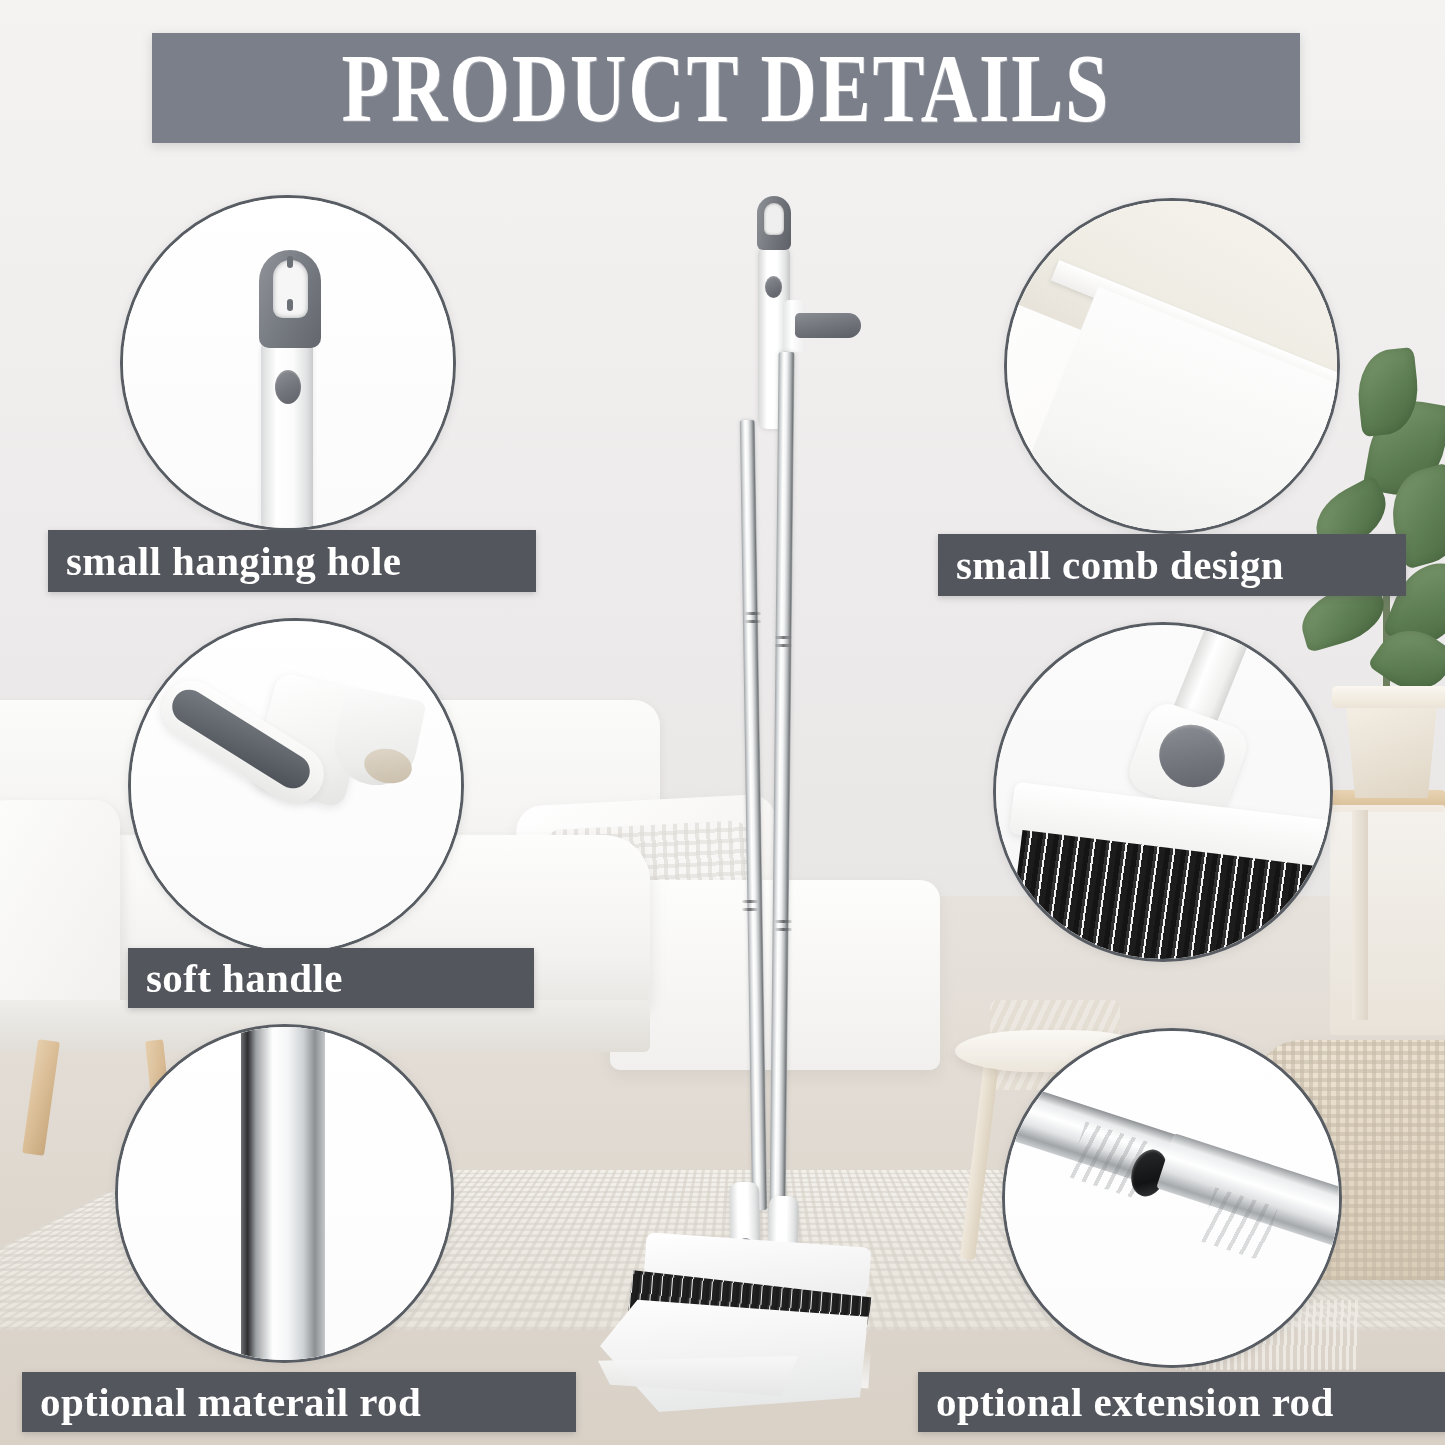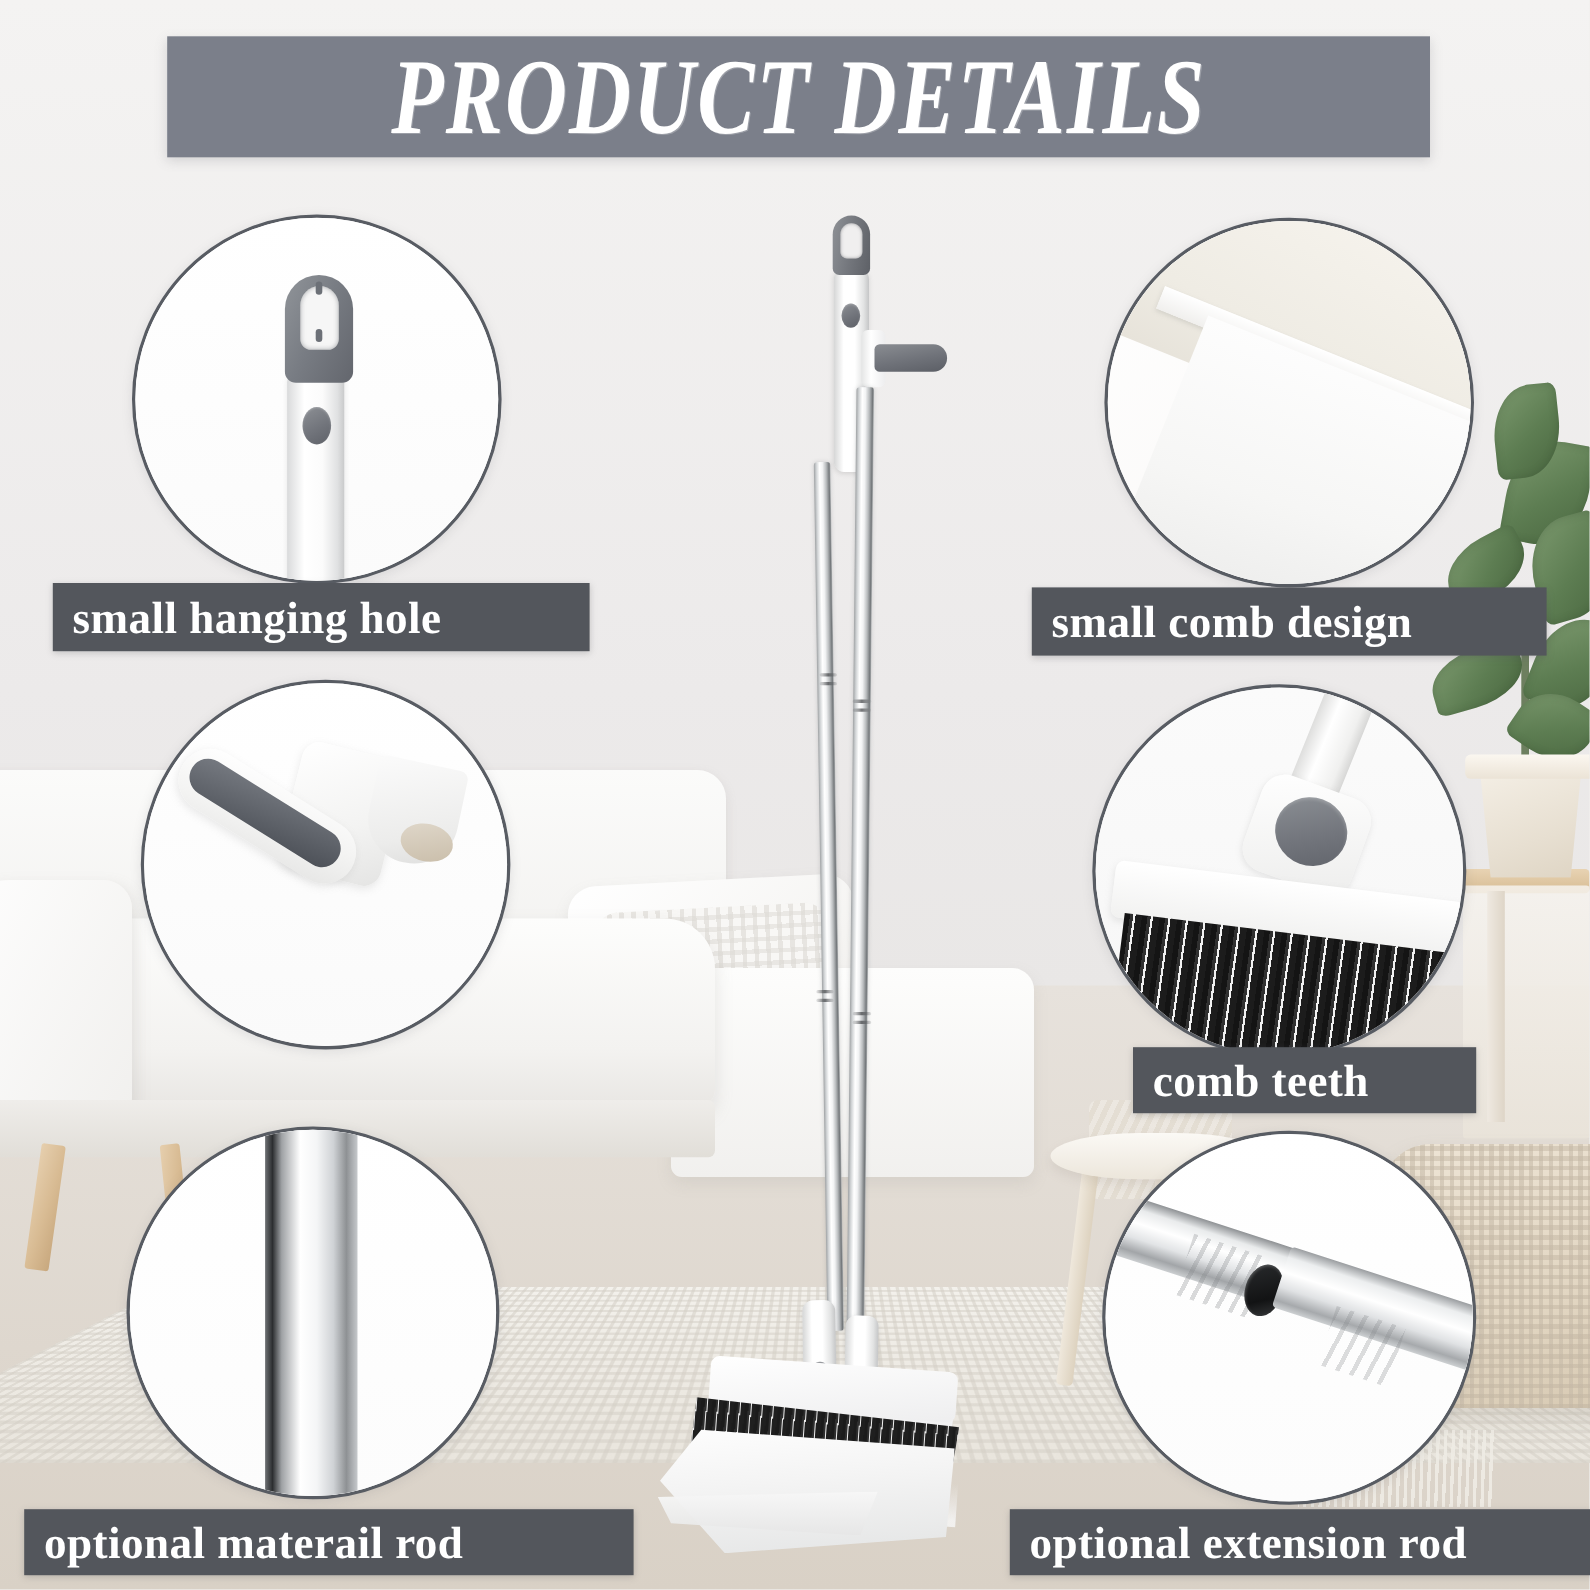--- a/index.html
+++ b/index.html
@@ -153,21 +153,21 @@
 
   
   .chip{position:absolute;background:#53565c;color:#ffffff;
     font-family:"Liberation Serif", serif;font-weight:bold;
     letter-spacing:.4px;white-space:nowrap;display:flex;align-items:center;
     box-shadow:0 2px 6px rgba(90,90,95,.28);}
 
   
   .banner{position:absolute;left:152px;top:33px;width:1148px;height:110px;
     background:#7b7f8a;display:flex;align-items:center;justify-content:center;
-    box-shadow:0 3px 10px rgba(110,112,120,.25);font-style:italic;}
+    box-shadow:0 3px 10px rgba(110,112,120,.25);}
   .banner span{color:#ffffff;font-family:"Liberation Serif", serif;font-weight:bold;
     font-size:83px;letter-spacing:2px;transform:scaleY(1.18) scaleX(.94);
     text-shadow:1px 1px 0 rgba(255,255,255,.25);}
 
   .lbl{display:block;}
 </style>
 </head>
 <body>
 
 <div id="stage">
@@ -268,20 +268,23 @@
 
   <div class="circ" style="left:128px;top:618px;width:330px;height:330px;">
     <div class="circ-inner" style="background:linear-gradient(180deg,#ffffff,#fafafa);">
       <div style="position:absolute;left:132px;top:60px;width:95px;height:118px;border-radius:16px;transform:rotate(14deg);background:linear-gradient(150deg,#ffffff 0%,#f3f3f2 60%,#e4e4e3 100%);box-shadow:0 3px 8px rgba(150,150,150,.2);"></div>
       <div style="position:absolute;left:205px;top:72px;width:82px;height:92px;border-radius:8px 8px 40px 40px;transform:rotate(12deg);background:linear-gradient(160deg,#fbfbfb 0%,#ececeb 70%,#dddddc 100%);"></div>
       <div style="position:absolute;left:233px;top:128px;width:48px;height:34px;border-radius:50%;background:linear-gradient(160deg,#e0d8cb,#c9bda9);transform:rotate(12deg);"></div>
       <div style="position:absolute;left:22px;top:92px;width:180px;height:58px;border-radius:29px;transform:rotate(32deg);background:linear-gradient(170deg,#ffffff 0%,#f4f4f3 55%,#e6e6e5 100%);box-shadow:0 3px 8px rgba(150,150,150,.2);"></div>
       <div style="position:absolute;left:32px;top:101px;width:156px;height:34px;border-radius:17px;transform:rotate(32deg);background:linear-gradient(170deg,#767a81 0%,#5f636a 55%,#4c5057 100%);"></div>
     </div>
   </div>
+  <div class="chip" style="left:128px;top:948px;width:388px;height:60px;font-size:41px;padding-left:18px;">
+    <span class="lbl">soft handle</span>
+  </div>
 
   <div class="circ" style="left:115px;top:1024px;width:333px;height:333px;">
     <div class="circ-inner" style="background:linear-gradient(180deg,#ffffff,#fcfcfc);">
       <div style="position:absolute;left:123px;top:-10px;width:84px;height:360px;
         background:linear-gradient(90deg,#6e7174 0%,#2c2e30 8%,#9fa2a5 18%,#ffffff 38%,#f4f5f6 56%,#cfd2d5 74%,#8e9194 88%,#c5c8cb 100%);"></div>
     </div>
   </div>
   <div class="chip" style="left:22px;top:1372px;width:536px;height:60px;font-size:41px;padding-left:18px;">
     <span class="lbl">optional materail rod</span>
   </div>
@@ -299,23 +302,20 @@
 
   <div class="circ" style="left:993px;top:622px;width:334px;height:334px;">
     <div class="circ-inner" style="background:linear-gradient(180deg,#fbfbfb,#f6f6f6);">
       <div style="position:absolute;left:190px;top:-10px;width:46px;height:130px;transform:rotate(22deg);background:linear-gradient(90deg,#dededd,#ffffff 35%,#f0f0ef 80%,#d7d7d6);border-radius:8px;"></div>
       <div style="position:absolute;left:140px;top:88px;width:104px;height:92px;border-radius:22px;transform:rotate(20deg);background:linear-gradient(160deg,#ffffff,#ededec);box-shadow:0 2px 6px rgba(160,160,160,.25);"></div>
       <div style="position:absolute;left:163px;top:100px;width:66px;height:62px;border-radius:50%;transform:rotate(20deg);background:linear-gradient(150deg,#8e9297 0%,#73767d 55%,#5f6269 100%);box-shadow:inset 0 2px 3px rgba(255,255,255,.2);"></div>
       <div style="position:absolute;left:15px;top:176px;width:320px;height:52px;transform:rotate(7deg);background:linear-gradient(180deg,#ffffff 0%,#f1f1f0 100%);border-radius:8px;box-shadow:0 3px 7px rgba(165,165,165,.25);"></div>
       <div style="position:absolute;left:18px;top:224px;width:320px;height:120px;transform:rotate(7deg);
         background:repeating-linear-gradient(91deg,#141414 0 5px,#303030 5px 8px,#f2f2f2 8px 10px,#1c1c1c 10px 16px);"></div>
     </div>
-  </div>
-  <div class="chip" style="left:1030px;top:952px;width:294px;height:60px;font-size:41px;padding-left:18px;">
-    <span class="lbl">comb teeth</span>
   </div>
 
   <div class="circ" style="left:1002px;top:1028px;width:334px;height:334px;">
     <div class="circ-inner" style="background:linear-gradient(180deg,#ffffff,#fcfcfc);">
       <div style="position:absolute;left:-20px;top:74px;width:190px;height:56px;transform:rotate(18deg);
         background:linear-gradient(180deg,#8e9194 0%,#e9ebec 18%,#ffffff 40%,#e2e4e6 64%,#a2a5a8 86%,#cbced0 100%);border-radius:4px;"></div>
       <div style="position:absolute;left:70px;top:100px;width:70px;height:58px;transform:rotate(18deg);
         background:repeating-linear-gradient(100deg,rgba(130,133,136,.30) 0 4px,rgba(255,255,255,0) 4px 12px);"></div>
       <div style="position:absolute;left:127px;top:118px;width:34px;height:48px;transform:rotate(18deg);
         border-radius:50%;background:linear-gradient(150deg,#2a2c2e,#121314 65%,#3a3c3e);box-shadow:inset 1px 1px 3px rgba(255,255,255,.25);"></div>

